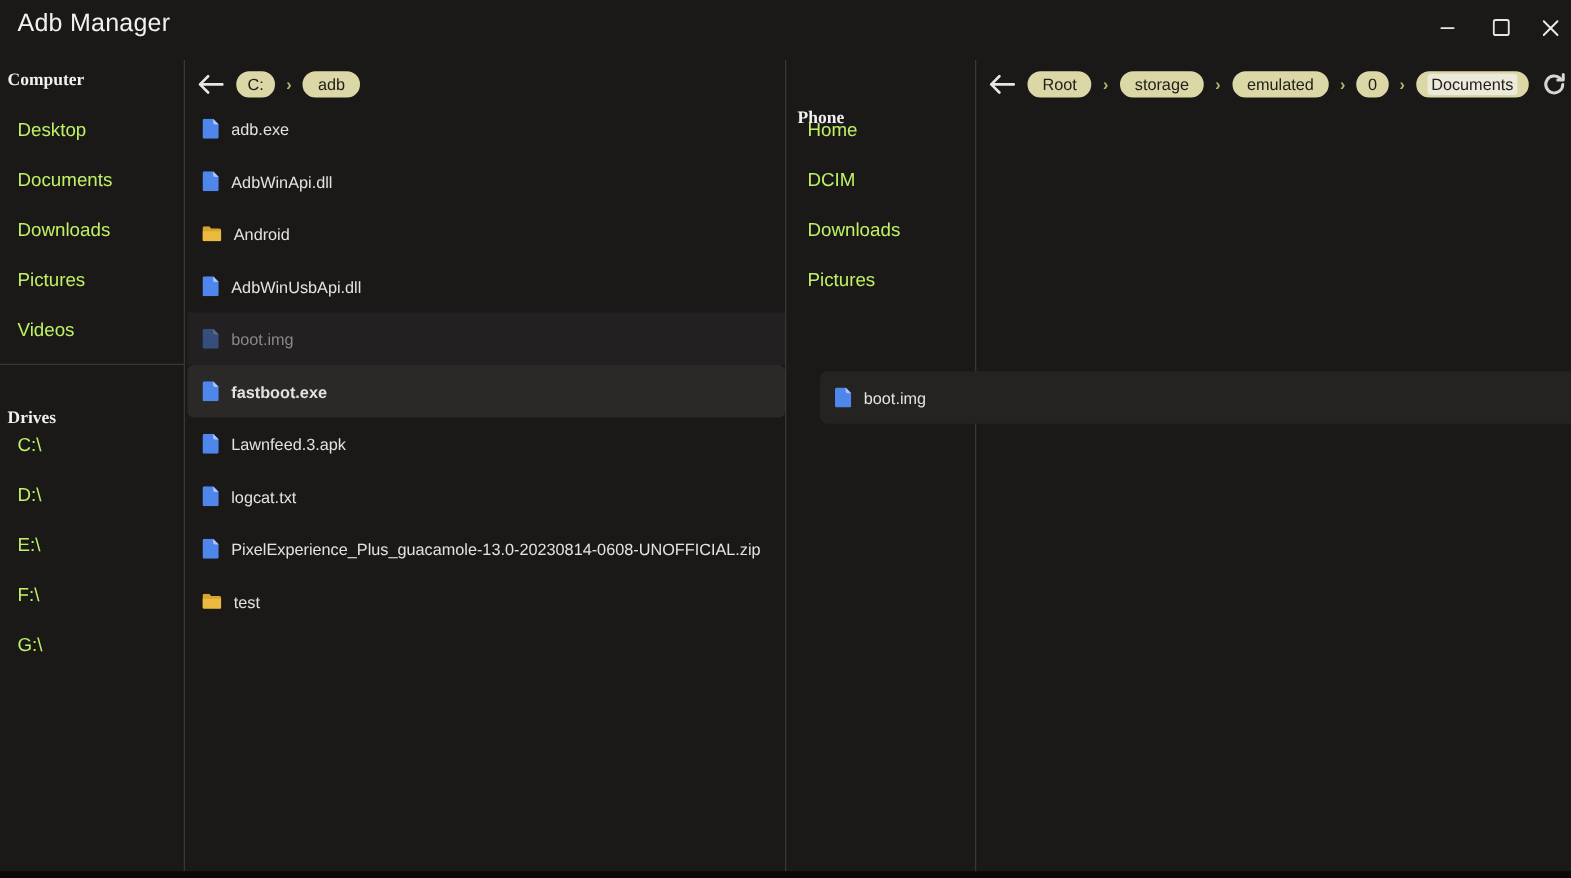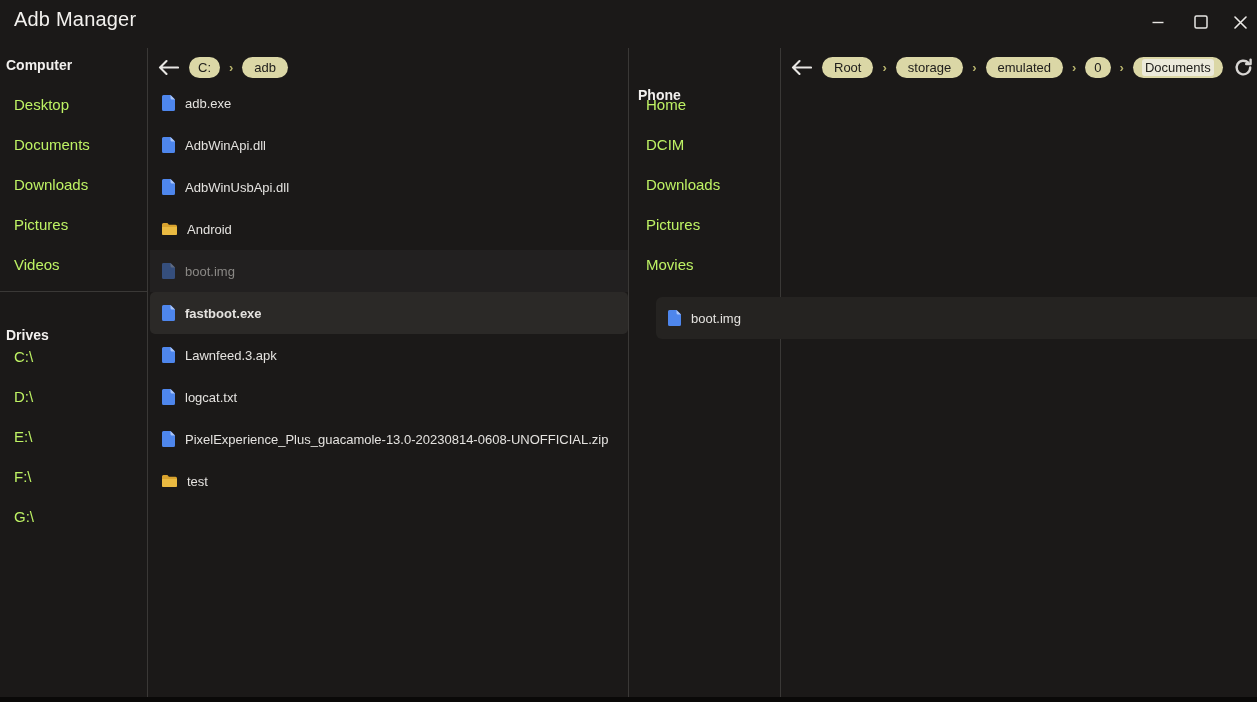--- a/index.html
+++ b/index.html
@@ -14,21 +14,21 @@
   .titlebar{position:absolute;left:0;top:0;width:100%;height:47px;}
   .title{position:absolute;left:14px;top:8px;font-size:20px;color:#f3f1ee;letter-spacing:.2px;}
   .winbtn{position:absolute;top:10px;width:30px;height:24px;display:flex;align-items:center;justify-content:center;cursor:default;}
   .winbtn.min{left:1143px;} .winbtn.max{left:1186px;} .winbtn.close{left:1225px;}
   
   .vdiv{position:absolute;top:48px;bottom:5px;width:1px;background:#3a3836;}
   .vdiv.d1{left:147px;} .vdiv.d2{left:628px;} .vdiv.d3{left:780px;z-index:1;}
   .hdiv{position:absolute;left:0;width:147px;height:1px;background:#3a3836;top:291px;}
   .bottomstrip{position:absolute;left:0;bottom:0;width:100%;height:5px;background:#0a0908;}
   
-  .pane-header{position:absolute;font-size:14px;font-weight:bold;color:#f2f0ee;}
+  .pane-header{position:absolute;font-size:14px;font-weight:bold;color:#f2f0ee;font-family:Liberation Serif, serif;}
   .side-list{position:absolute;display:flex;flex-direction:column;}
   .side-item{height:40px;display:flex;align-items:center;font-size:15px;color:#bef264;cursor:default;}
   
   .crumbbar{position:absolute;top:52px;height:30px;display:flex;align-items:center;gap:9px;}
   .backbtn{display:flex;align-items:center;justify-content:center;width:24px;height:24px;cursor:default;}
   .chip{
     display:inline-flex;align-items:center;justify-content:center;
     background:#dbd7a6;color:#21201d;font-size:13px;
     padding:4px 12px;border-radius:13px;line-height:1;cursor:default;white-space:nowrap;
   }
@@ -121,35 +121,35 @@
       <span class="ficon">
           <svg width="13" height="16" viewBox="0 0 13 16">
             <path d="M1.5 0 H8.5 L13 4.5 V14.5 A1.5 1.5 0 0 1 11.5 16 H1.5 A1.5 1.5 0 0 1 0 14.5 V1.5 A1.5 1.5 0 0 1 1.5 0 Z" fill="#4e86ec"></path>
             <path d="M8.5 0 L13 4.5 H10 A1.5 1.5 0 0 1 8.5 3 Z" fill="#a9c4f7"></path>
           </svg>
         </span>
       <span>AdbWinApi.dll</span>
     </div>
     <div class="frow">
       <span class="ficon">
-          <svg width="13" height="16" viewBox="0 0 13 16">
-            <path d="M1.5 0 H8.5 L13 4.5 V14.5 A1.5 1.5 0 0 1 11.5 16 H1.5 A1.5 1.5 0 0 1 0 14.5 V1.5 A1.5 1.5 0 0 1 1.5 0 Z" fill="#4e86ec"></path>
-            <path d="M8.5 0 L13 4.5 H10 A1.5 1.5 0 0 1 8.5 3 Z" fill="#a9c4f7"></path>
-          </svg>
-        </span>
-      <span>AdbWinUsbApi.dll</span>
-    </div>
-    <div class="frow">
-      <span class="ficon">
           <svg width="15" height="12" viewBox="0 0 15 12">
             <path d="M0 1.5 A1.5 1.5 0 0 1 1.5 0 H5.4 L6.9 1.7 H13.5 A1.5 1.5 0 0 1 15 3.2 V10.5 A1.5 1.5 0 0 1 13.5 12 H1.5 A1.5 1.5 0 0 1 0 10.5 Z" fill="#d9a32e"></path>
             <path d="M0 4 H15 V10.5 A1.5 1.5 0 0 1 13.5 12 H1.5 A1.5 1.5 0 0 1 0 10.5 Z" fill="#eaba41"></path>
           </svg>
         </span>
       <span>Android</span>
+    </div>
+    <div class="frow">
+      <span class="ficon">
+          <svg width="13" height="16" viewBox="0 0 13 16">
+            <path d="M1.5 0 H8.5 L13 4.5 V14.5 A1.5 1.5 0 0 1 11.5 16 H1.5 A1.5 1.5 0 0 1 0 14.5 V1.5 A1.5 1.5 0 0 1 1.5 0 Z" fill="#4e86ec"></path>
+            <path d="M8.5 0 L13 4.5 H10 A1.5 1.5 0 0 1 8.5 3 Z" fill="#a9c4f7"></path>
+          </svg>
+        </span>
+      <span>AdbWinUsbApi.dll</span>
     </div>
     <div class="frow frow--dim">
       <span class="ficon">
           <svg width="13" height="16" viewBox="0 0 13 16">
             <path d="M1.5 0 H8.5 L13 4.5 V14.5 A1.5 1.5 0 0 1 11.5 16 H1.5 A1.5 1.5 0 0 1 0 14.5 V1.5 A1.5 1.5 0 0 1 1.5 0 Z" fill="#4e86ec"></path>
             <path d="M8.5 0 L13 4.5 H10 A1.5 1.5 0 0 1 8.5 3 Z" fill="#a9c4f7"></path>
           </svg>
         </span>
       <span>boot.img</span>
     </div>
@@ -199,21 +199,20 @@
       <span>test</span>
     </div>
   </div>
 
   <div class="pane-header" style="left:638px;top:57px;margin-top:30px;">Phone</div>
   <div class="side-list" style="left:646px;top:84px;width:130px;">
     <div class="side-item">Home</div>
     <div class="side-item">DCIM</div>
     <div class="side-item">Downloads</div>
     <div class="side-item">Pictures</div>
-    <div class="side-item">Movies</div>
   </div>
 
   <div class="crumbbar" style="left:789px;">
     <div class="backbtn">
       <svg width="21" height="17" viewBox="0 0 21 17">
           <path d="M20 8.5 H2 M8.5 2 L2 8.5 L8.5 15" stroke="#e8e6e3" stroke-width="2.1" fill="none" stroke-linecap="round" stroke-linejoin="round"></path>
         </svg>
     </div>
     <span class="chip">Root</span>
     <span class="crumb-sep">›</span>

